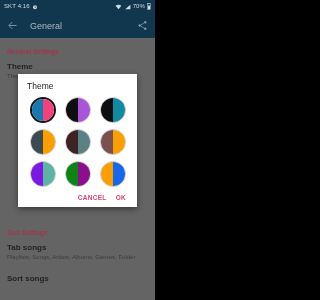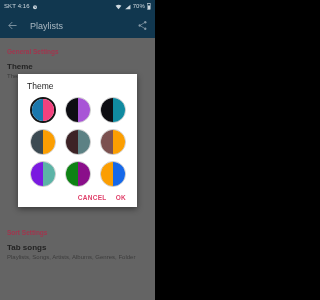--- a/index.html
+++ b/index.html
@@ -184,21 +184,21 @@
         <rect x="0.7" y="2" width="8.6" height="17" fill="none" stroke="#cfd9e0" stroke-width="1.4"></rect>
         <rect x="2" y="7" width="6" height="11" fill="#cfd9e0"></rect>
       </svg>
     </div>
   </div>
 
   <div class="toolbar">
     <svg class="tb-ic" width="11" height="11" viewBox="0 0 24 24">
       <path d="M20 12 H5 M11 5 L4 12 L11 19" fill="none" stroke="#aab8c2" stroke-width="2" stroke-linecap="round" stroke-linejoin="round"></path>
     </svg>
-    <div class="tb-title">Playlists</div>
+    <div class="tb-title">General</div>
     <svg class="tb-ic" width="11" height="11" viewBox="0 0 24 24">
       <circle cx="18" cy="5" r="2.6" fill="#aab8c2"></circle>
       <circle cx="6" cy="12" r="2.6" fill="#aab8c2"></circle>
       <circle cx="18" cy="19" r="2.6" fill="#aab8c2"></circle>
       <path d="M8.3 10.8 L15.7 6.2 M8.3 13.2 L15.7 17.8" stroke="#aab8c2" stroke-width="1.6"></path>
     </svg>
   </div>
 
   <div class="content">
     <div class="sec-header">General Settings</div>
@@ -214,20 +214,23 @@
     <div class="pad-lg"></div>
     <div class="pad-lg"></div>
     <div class="pad-md"></div>
 
     <div class="sec-header">Sort Settings</div>
     <div>
       <div class="row-title">Tab songs</div>
       <div class="row-sub">Playlists, Songs, Artists, Albums, Genres, Folder</div>
     </div>
     <div class="pad-md"></div>
+    <div>
+      <div class="row-title">Sort songs</div>
+    </div>
   </div>
 
   <div class="scrim"></div>
 
   <div class="dialog">
     <div class="dlg-title">Theme</div>
 
     <div class="swatch-grid">
       <div class="swatch selected">
         <div class="sw-half" style="background: rgb(26, 120, 173);"></div>

